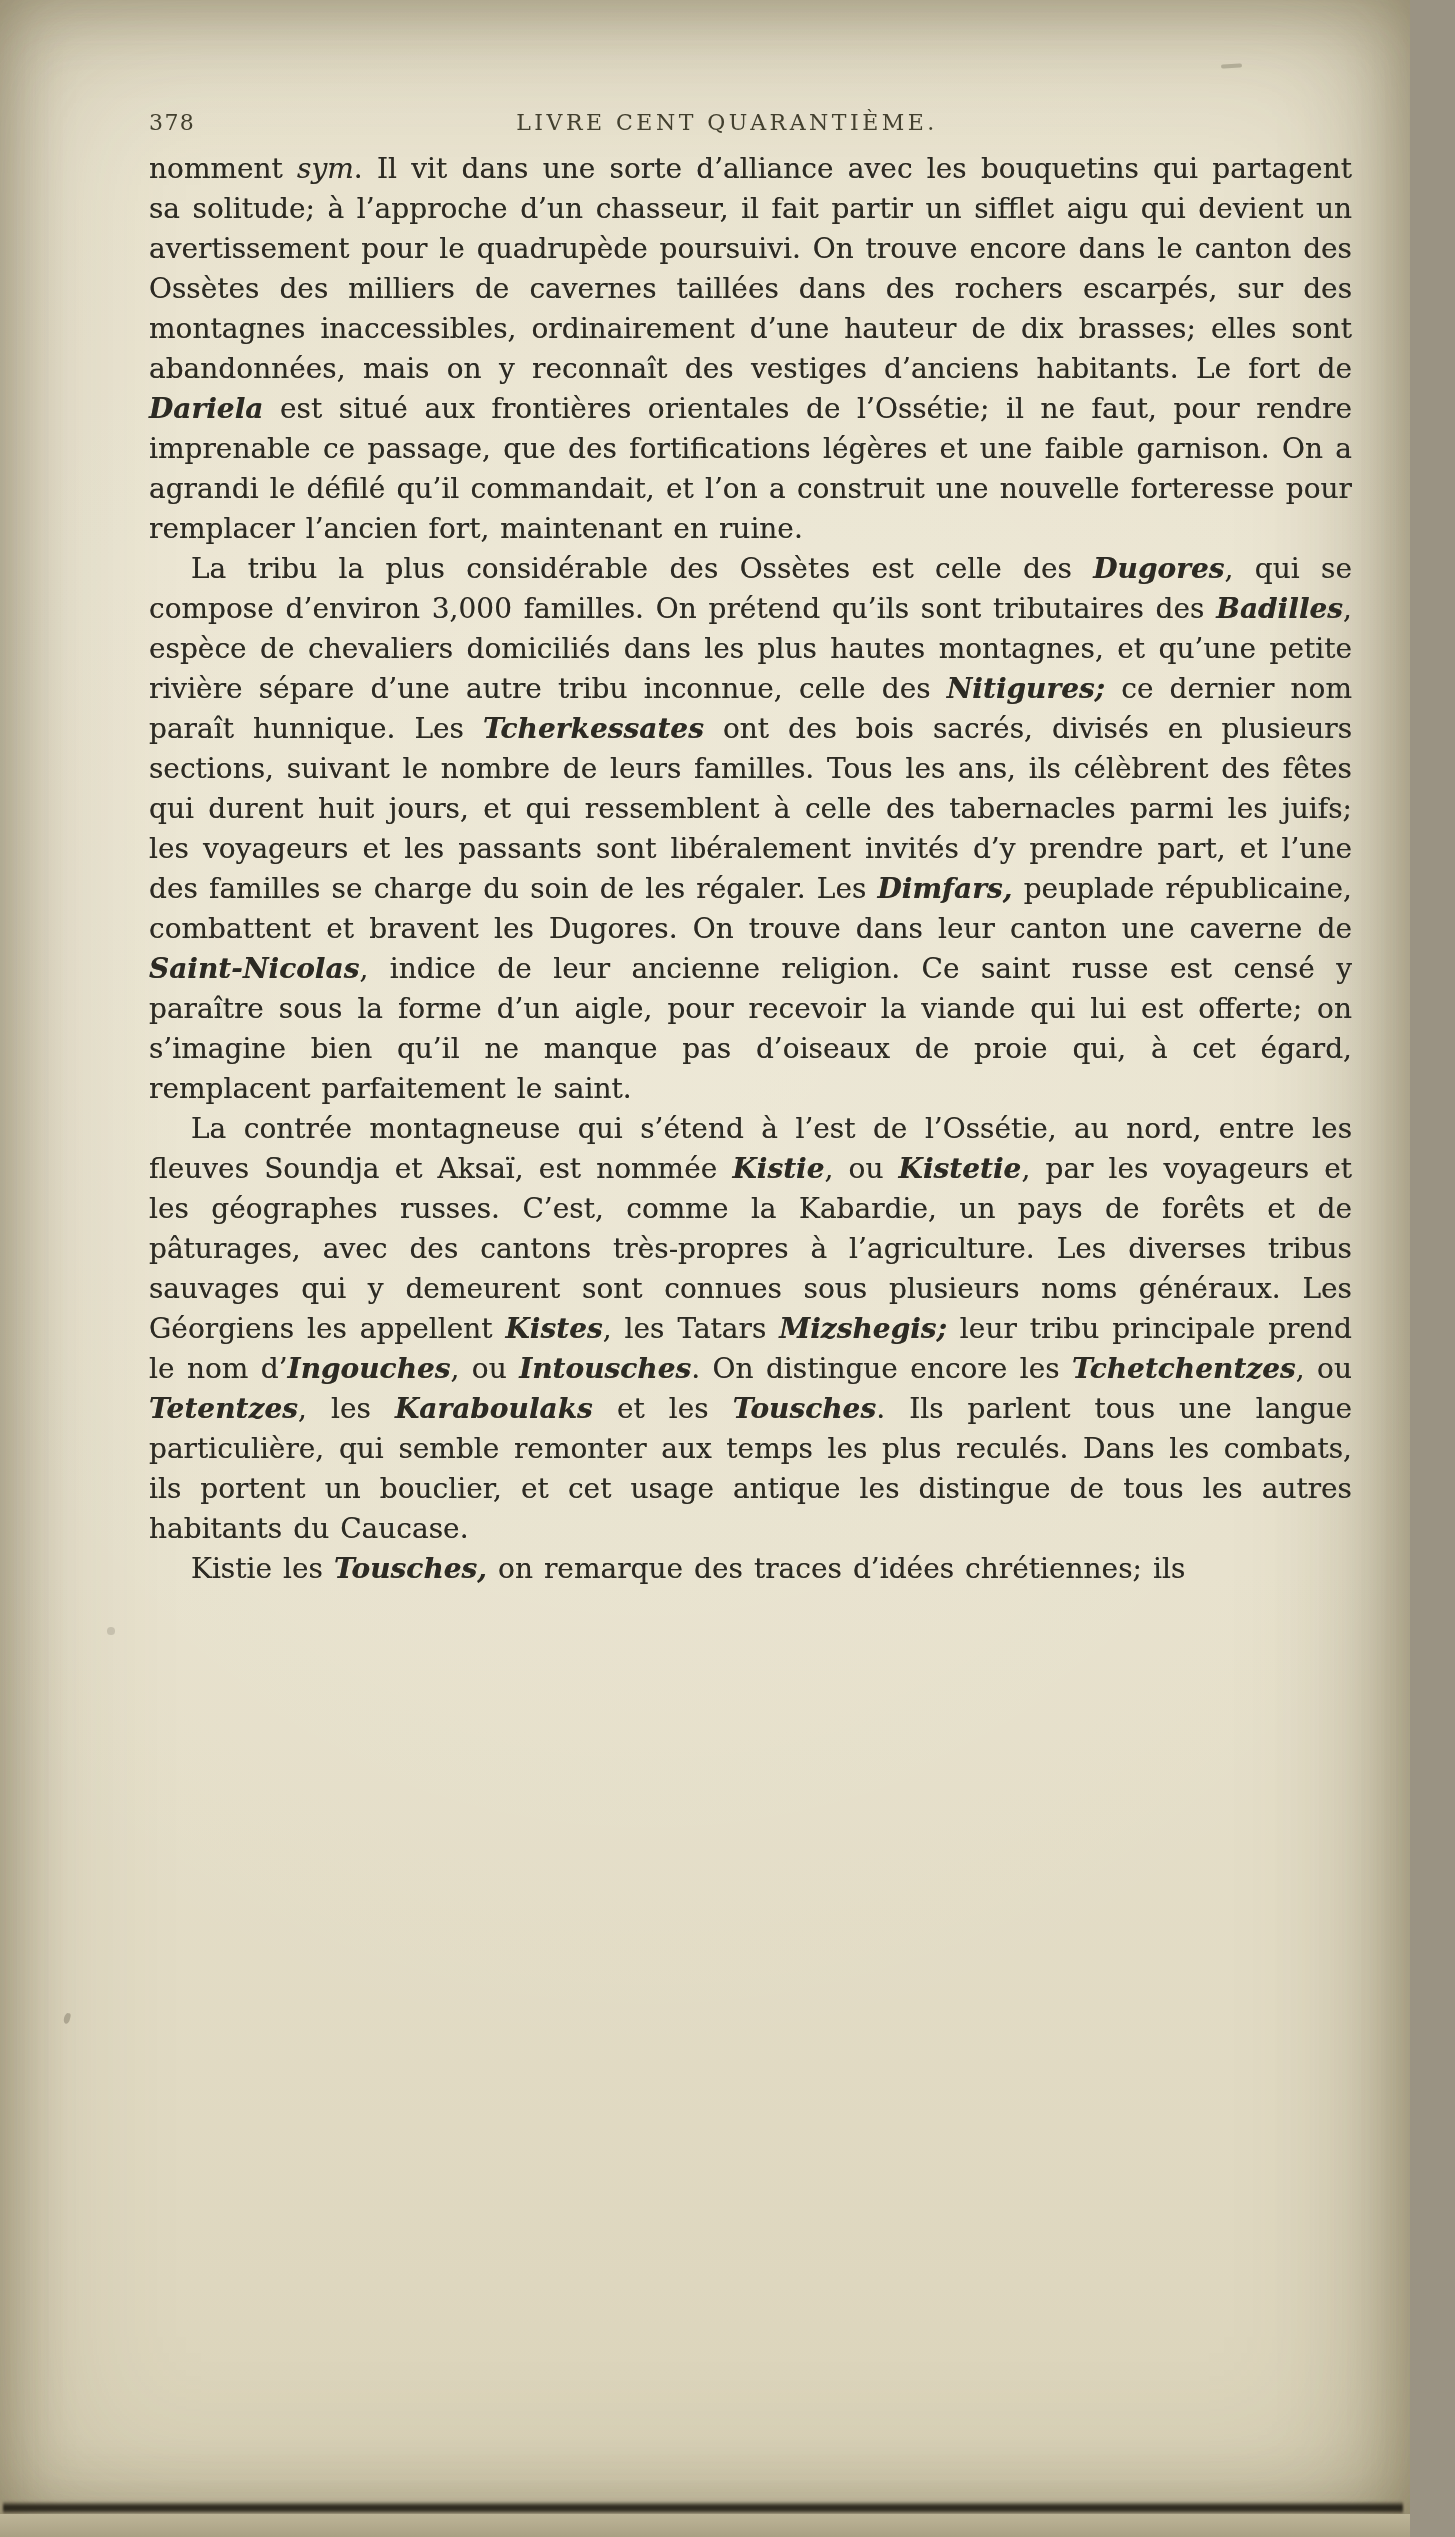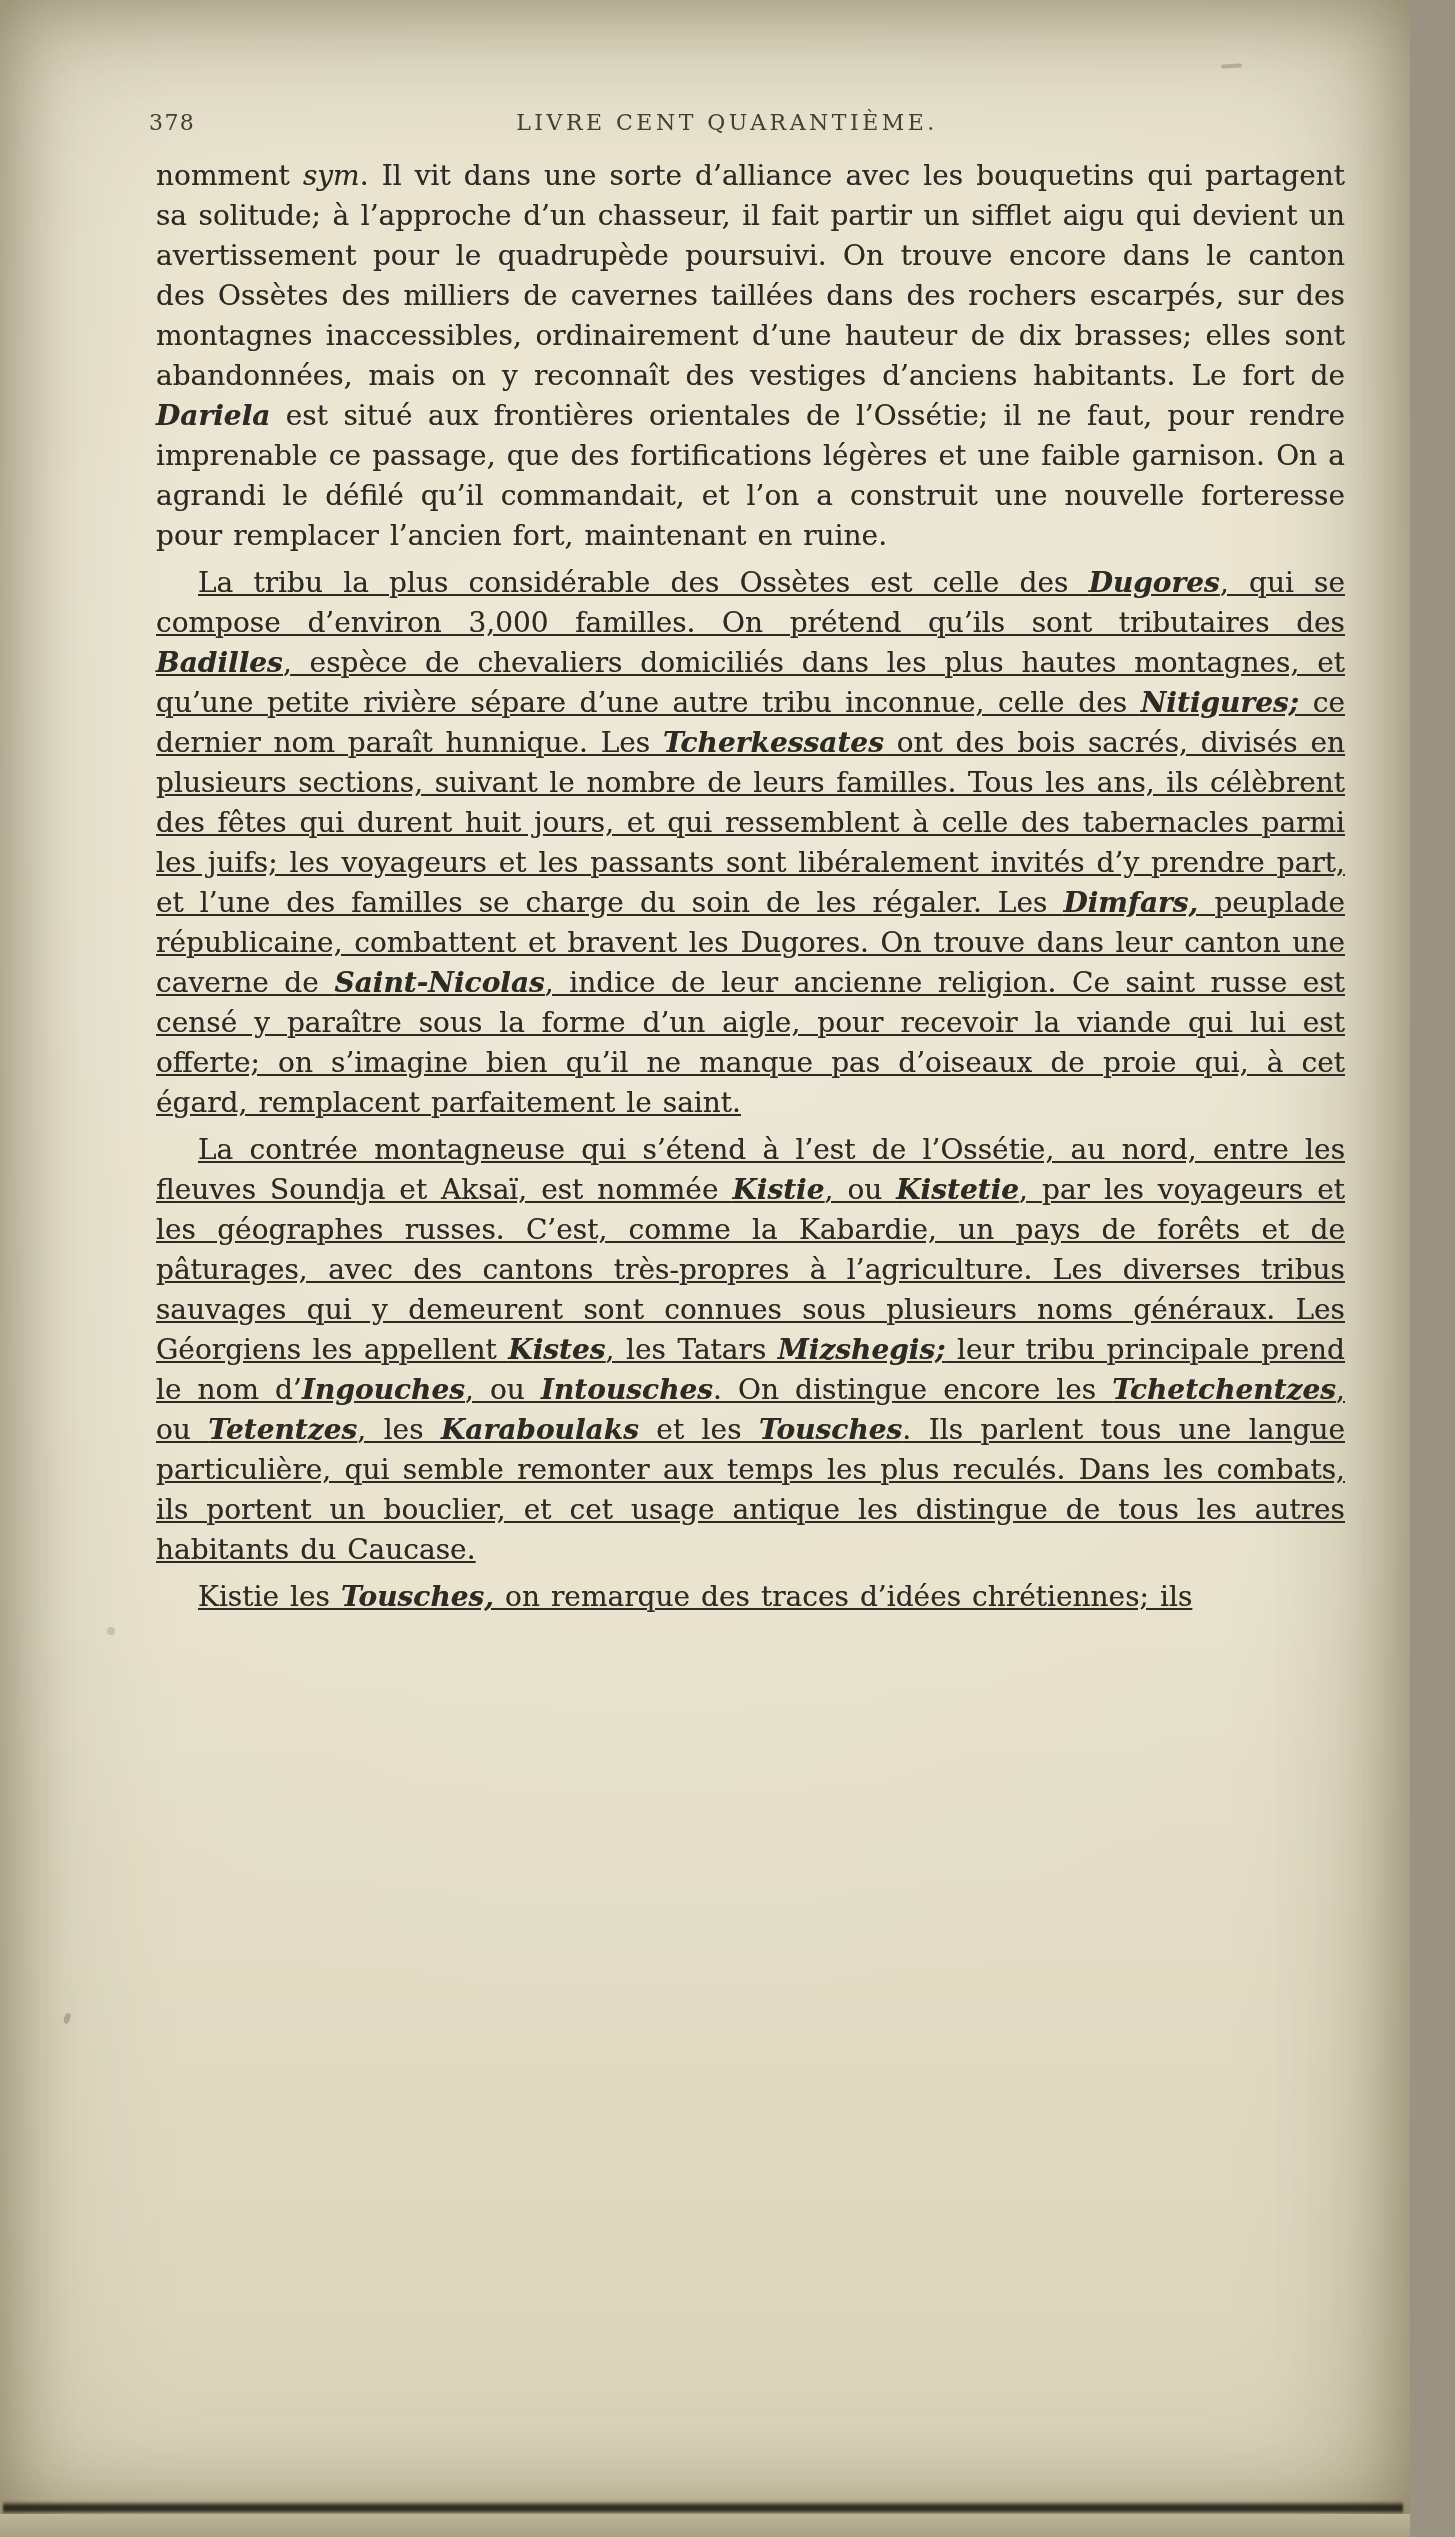--- a/index.html
+++ b/index.html
@@ -38,22 +38,22 @@
     flex:1;text-align:center;font-size:22px;letter-spacing:3.5px;margin-top:20px;
   }
   .header-spacer{width:112px;}
   .page-text{
     position:absolute;top:149px;left:149px;width:1203px;
     font-size:28px;line-height:40px;
     text-align:justify;word-spacing:2.1px;
     color:var(--ink);
     text-shadow:0 0 0.4px rgba(44,42,35,0.55);
   }
-  p.para{margin:7px;padding:0;}
-  p.para.indent{text-indent:42px;text-decoration:underline;}
+  p.para{margin:0;padding:0;}
+  p.para.indent{text-indent:42px;}
   .it{font-style:italic;}
   .bi{font-style:italic;font-weight:bold;}
   .bottom-band{
     position:absolute;left:2.8px;right:7px;bottom:24px;height:12.6px;
     filter:blur(1px);
     background:linear-gradient(180deg, rgba(40,36,26,0) 0%, rgba(33,29,20,0.92) 40%, rgba(33,29,20,0.88) 70%, rgba(40,36,26,0.12) 100%);
   }
   .bottom-paper{
     position:absolute;left:0;right:0;bottom:0;height:24px;
     background:linear-gradient(180deg,#bdb598,#a89f82);

